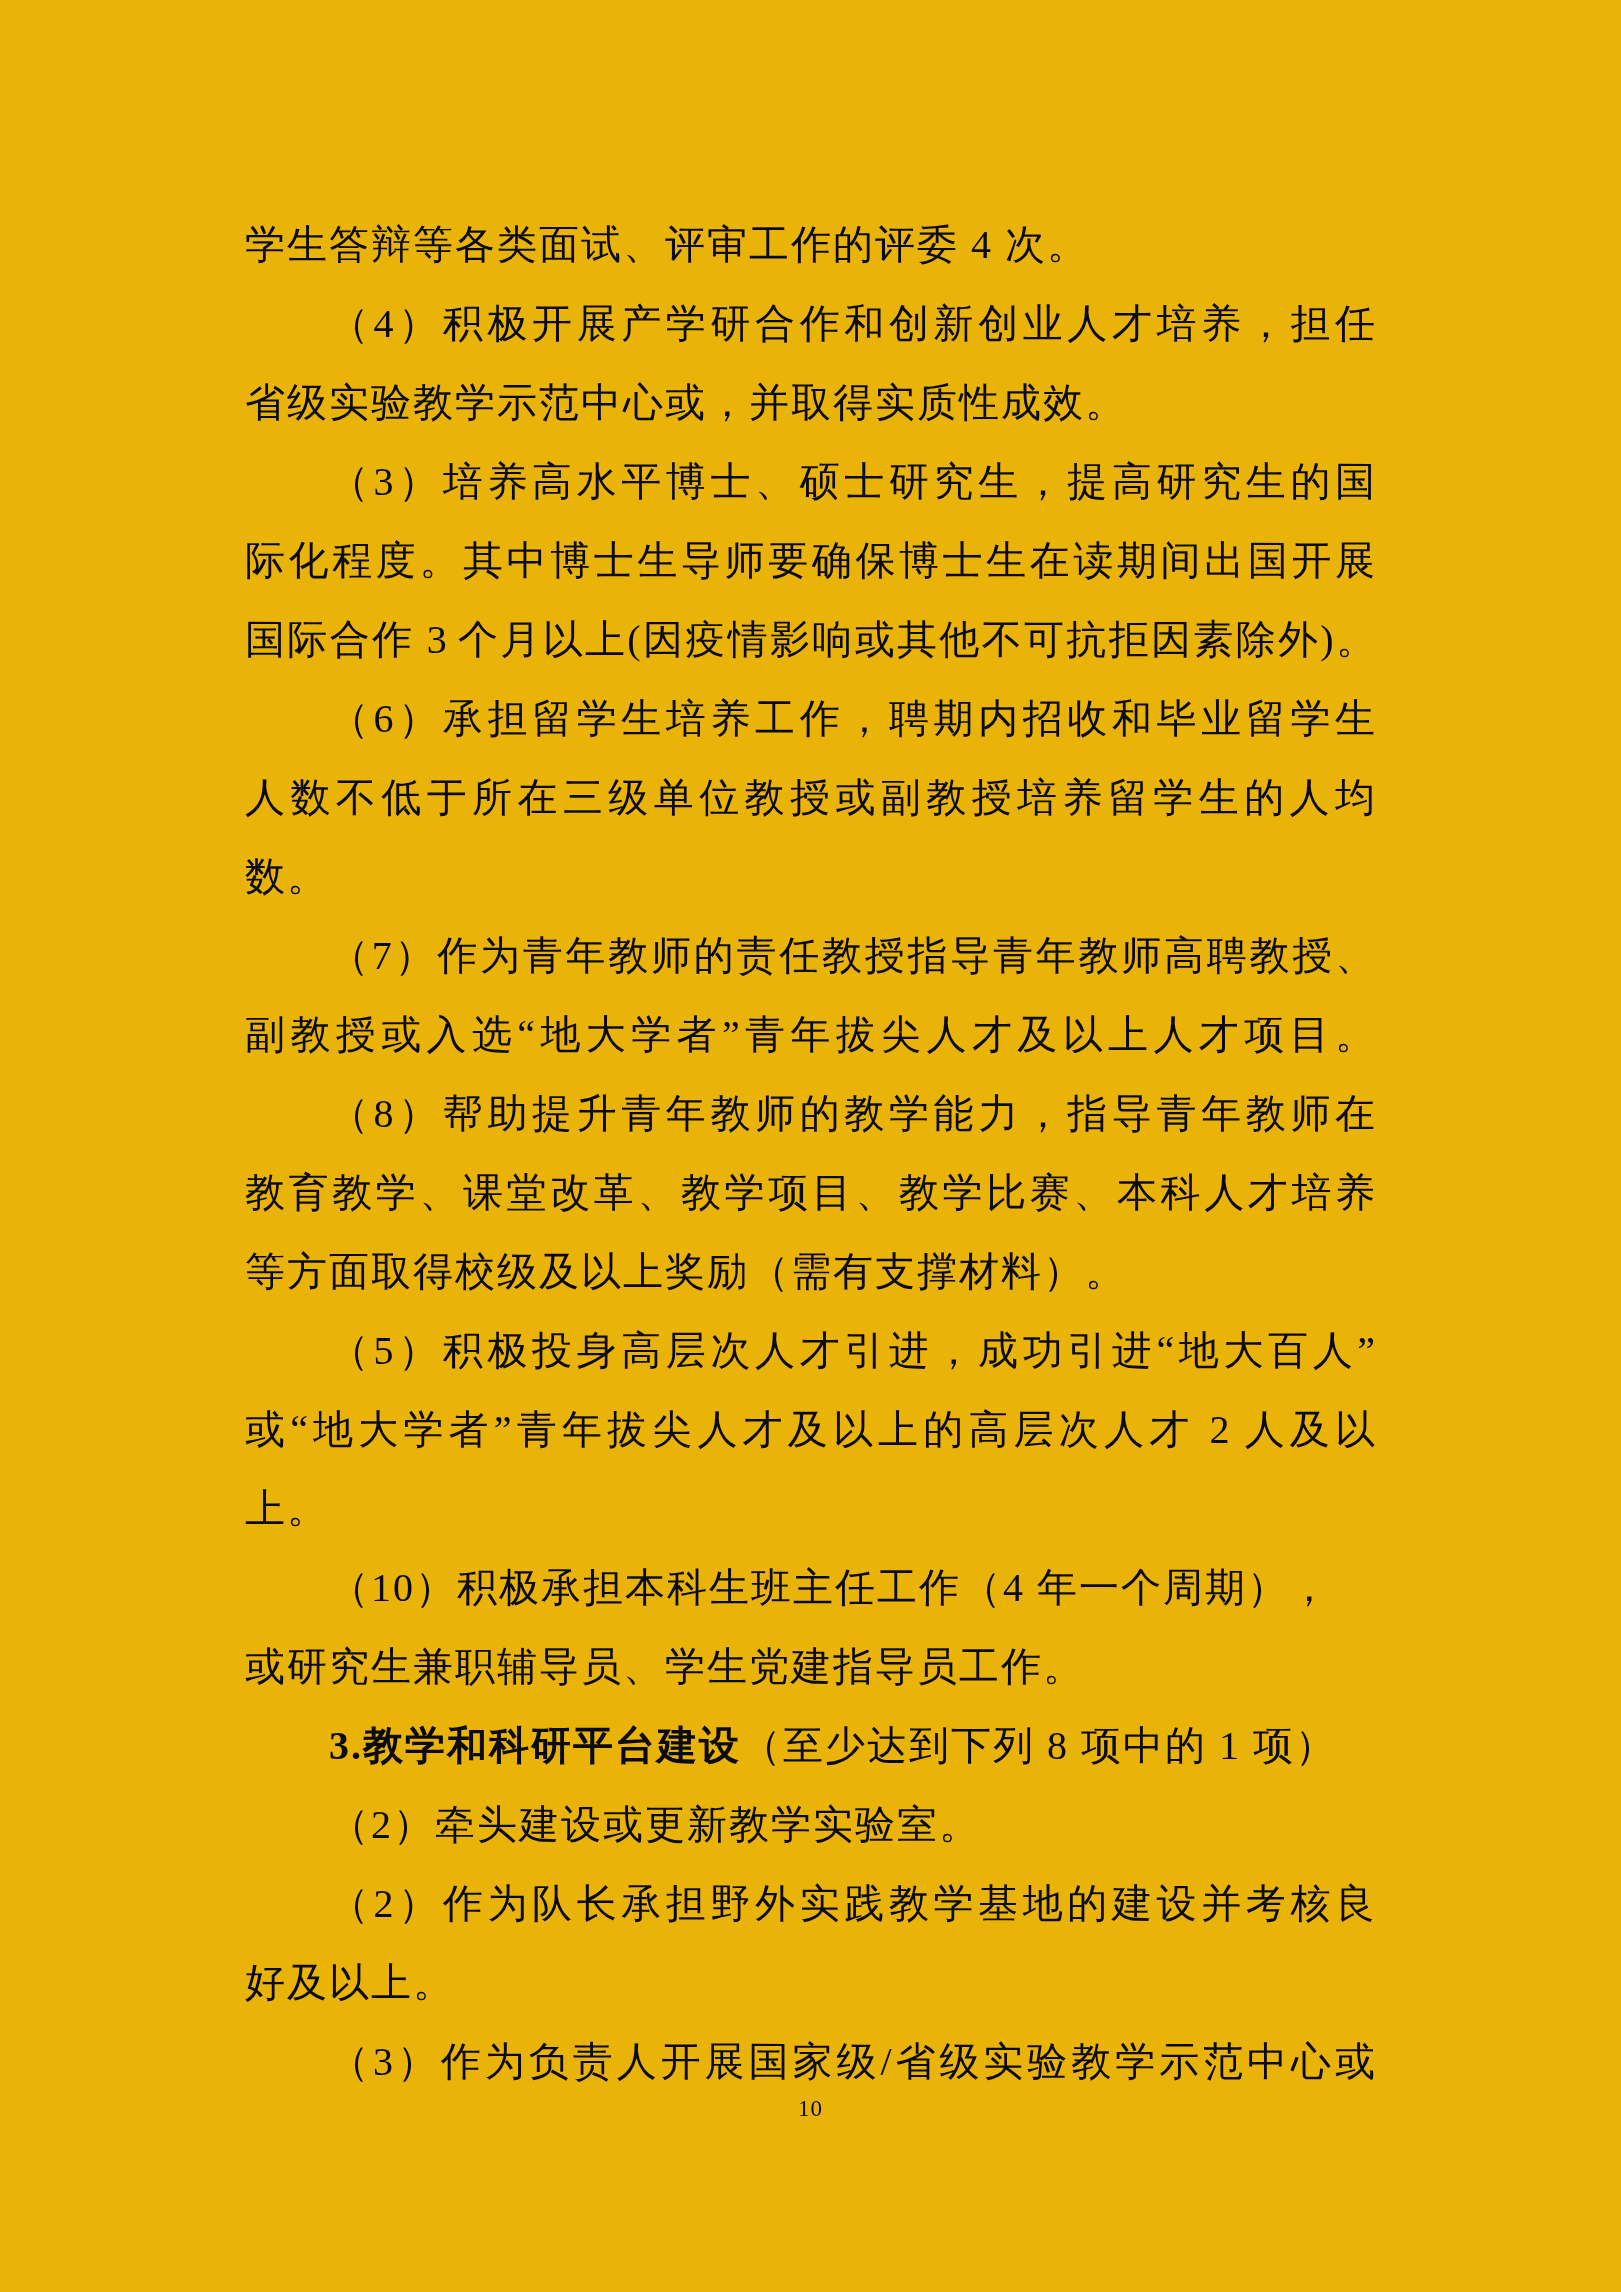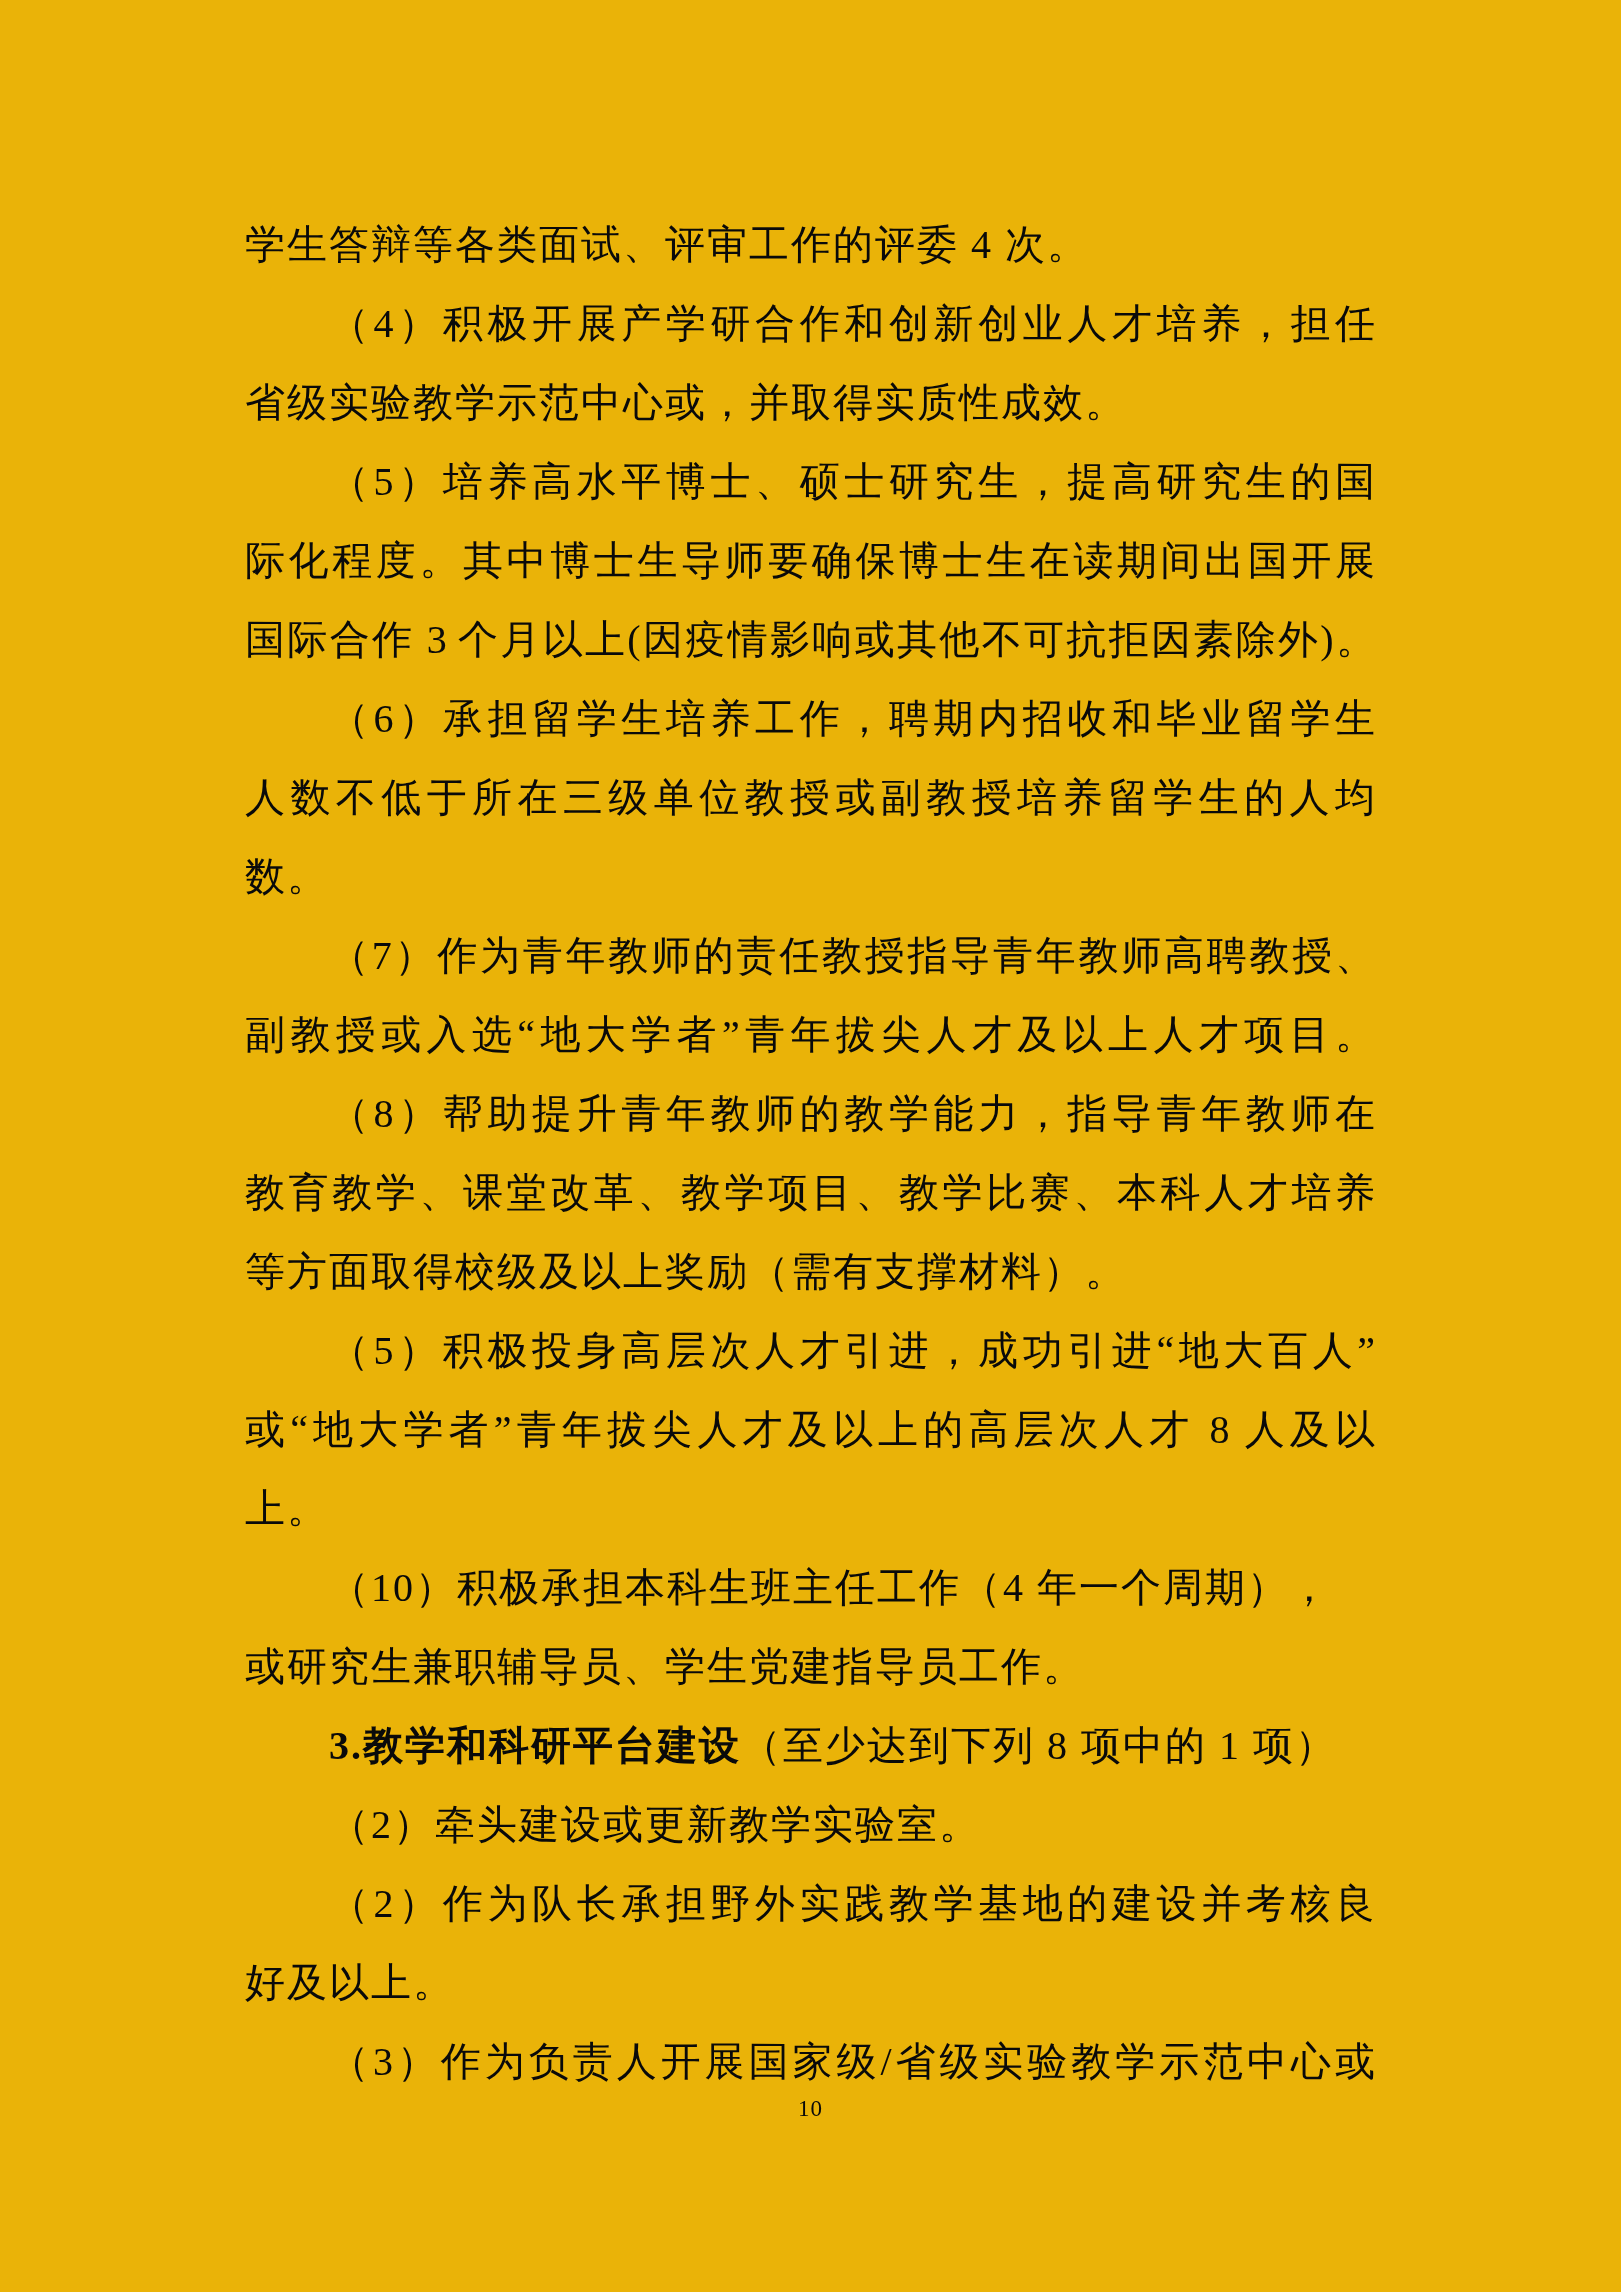--- a/index.html
+++ b/index.html
@@ -56,33 +56,33 @@
   }
 </style>
 </head>
 <body>
 
 <div class="page" style="background: #eab308; color: rgb(10, 10, 10);">
   <div class="doc">
       <div class="line"><span>学生答辩等各类面试、评审工作的评委 4 次。</span></div>
       <div class="line indent justify"><span>（4）积极开展产学研合作和创新创业人才培养，担任</span></div>
       <div class="line"><span>省级实验教学示范中心或，并取得实质性成效。</span></div>
-      <div class="line indent justify"><span>（5）培养高水平博士、硕士研究生，提高研究生的国</span></div>
+      <div class="line indent justify"><span>（3）培养高水平博士、硕士研究生，提高研究生的国</span></div>
       <div class="line justify"><span>际化程度。其中博士生导师要确保博士生在读期间出国开展</span></div>
       <div class="line justify tight"><span>国际合作 3 个月以上(因疫情影响或其他不可抗拒因素除外)。</span></div>
       <div class="line indent justify"><span>（6）承担留学生培养工作，聘期内招收和毕业留学生</span></div>
       <div class="line justify"><span>人数不低于所在三级单位教授或副教授培养留学生的人均</span></div>
       <div class="line"><span>数。</span></div>
       <div class="line indent justify"><span>（7）作为青年教师的责任教授指导青年教师高聘教授、</span></div>
       <div class="line justify"><span>副教授或入选“地大学者”青年拔尖人才及以上人才项目。</span></div>
       <div class="line indent justify"><span>（8）帮助提升青年教师的教学能力，指导青年教师在</span></div>
       <div class="line justify"><span>教育教学、课堂改革、教学项目、教学比赛、本科人才培养</span></div>
       <div class="line"><span>等方面取得校级及以上奖励（需有支撑材料）。</span></div>
       <div class="line indent justify"><span>（5）积极投身高层次人才引进，成功引进“地大百人”</span></div>
-      <div class="line justify"><span>或“地大学者”青年拔尖人才及以上的高层次人才 8 人及以</span></div>
+      <div class="line justify"><span>或“地大学者”青年拔尖人才及以上的高层次人才 2 人及以</span></div>
       <div class="line"><span>上。</span></div>
       <div class="line indent"><span>（10）积极承担本科生班主任工作（4 年一个周期），</span></div>
       <div class="line"><span>或研究生兼职辅导员、学生党建指导员工作。</span></div>
       <div class="line indent"><span class="bold">3.教学和科研平台建设</span><span>（至少达到下列 8 项中的 1 项）</span></div>
       <div class="line indent"><span>（2）牵头建设或更新教学实验室。</span></div>
       <div class="line indent justify"><span>（2）作为队长承担野外实践教学基地的建设并考核良</span></div>
       <div class="line"><span>好及以上。</span></div>
       <div class="line indent justify"><span>（3）作为负责人开展国家级/省级实验教学示范中心或</span></div>
     </div>
   <div class="footer">10</div>

